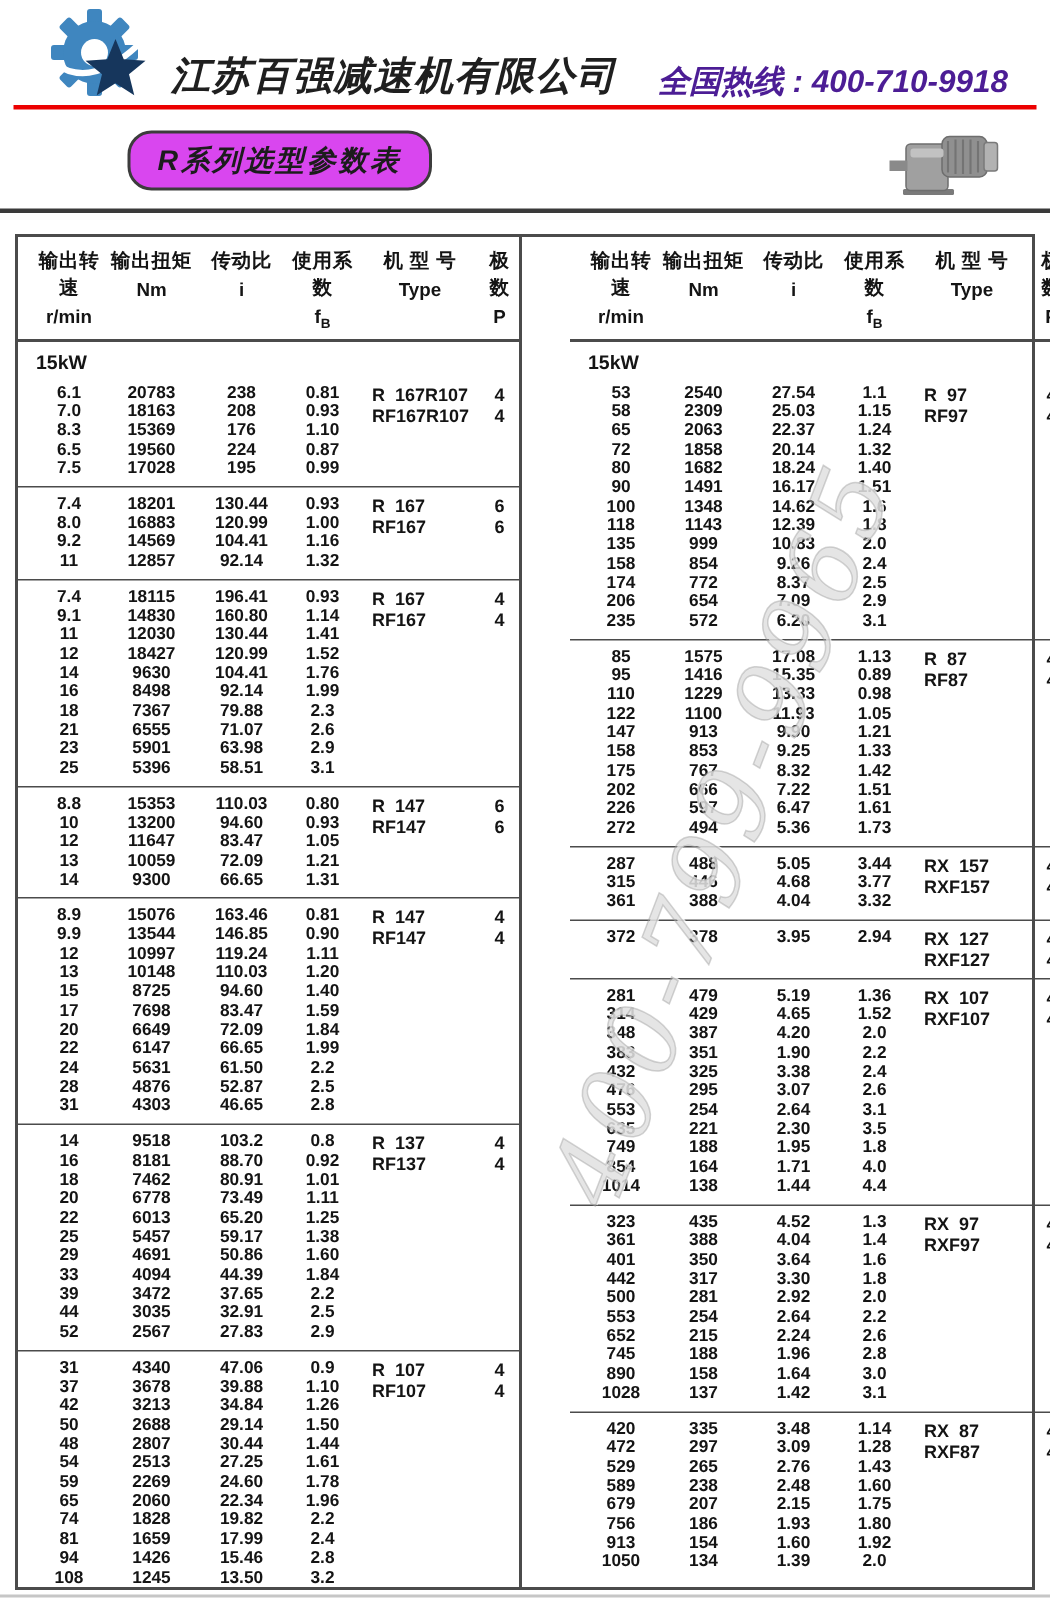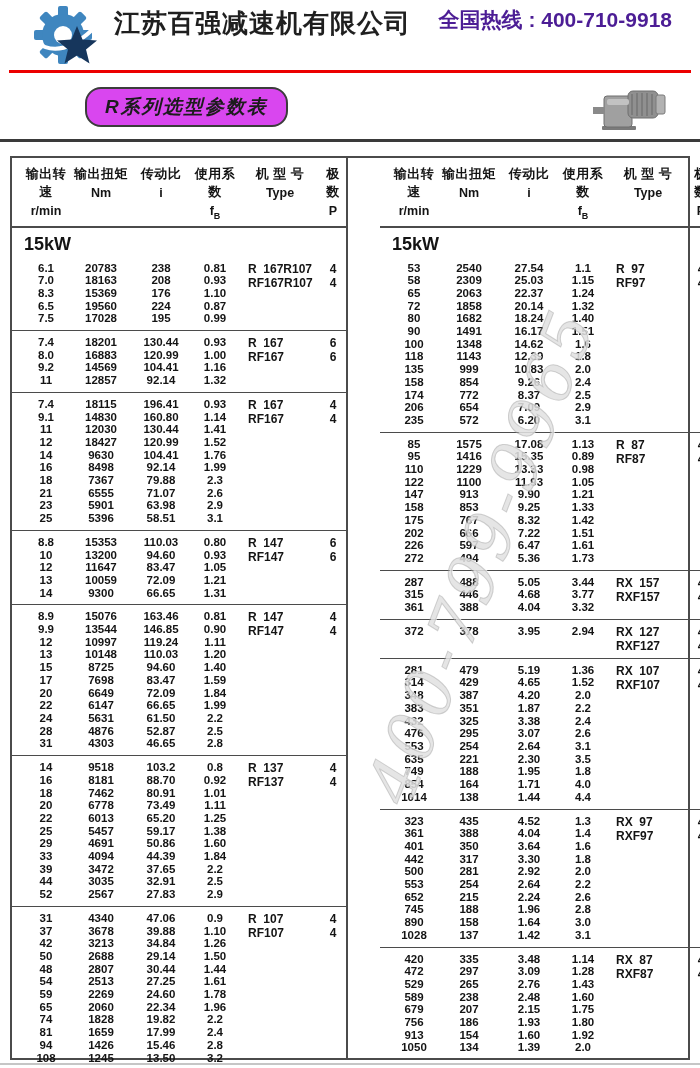--- a/index.html
+++ b/index.html
@@ -1,20 +1,20 @@
 <!DOCTYPE html>
 <html><head>
 <meta charset="utf-8">
 <style>
   html,body{margin:0;padding:0;background:#ffffff;}
   .page{position:relative;width:700px;height:1068px;background:#ffffff;overflow:hidden;
         font-family:"Liberation Sans", sans-serif;color:#141414;}
 
   
-  .hdr{display:flex;align-items:flex-start;height:68px;padding:6px 0 0 30px;box-sizing:border-box;}
+  .hdr{display:flex;align-items:flex-end;height:68px;padding:6px 0 0 30px;box-sizing:border-box;font-style:italic;}
   .logo{position:relative;width:76px;height:62px;flex:0 0 auto;}
   .company{font-size:26px;font-weight:700;color:#1f1f1f;margin-left:8px;letter-spacing:1px;}
   .hotline{margin-left:auto;margin-right:28px;font-size:21px;font-weight:700;color:#4c1d95;}
   .red-rule{height:3px;background:#ec0000;margin:2px 9px 0 9px;}
 
   
   .title-row{display:flex;align-items:center;height:52px;padding:8px 30px 0 85px;box-sizing:content-box;}
   .badge{border:2px solid #3c3c3c;border-radius:16px;padding:5px 18px;font-size:19px;
          font-weight:700;font-style:italic;letter-spacing:2px;color:#1c1c1c;background:#d946ef;}
   .product{margin-left:auto;}
@@ -24,21 +24,21 @@
   .tables{position:relative;z-index:1;display:flex;margin:14px 10px 0 10px;
           border:2px solid #4b4b4b;background:transparent;gap:32px;}
   .tbox{width:50%;height:900px;box-sizing:border-box;}
   .tbox.left{border-right:2px solid #4b4b4b;}
   .thead{display:flex;padding:7px 0 5px 10px;border-bottom:2px solid #4b4b4b;}
   .th{text-align:center;font-weight:700;}
   .th0{width:48px}.th1{width:62px}.th2{width:58px}.th3{width:50px}.th4{width:80px}.th5{width:26px}
   .cn{font-size:13px;letter-spacing:.5px;}
   .unit{font-size:12.5px;margin-top:3px;}
   .unit sub{font-size:9px;}
-  .power{font-weight:700;font-size:18px;padding:6px 0 2px 12px;}
+  .power{font-weight:700;font-size:13px;padding:6px 0 2px 12px;}
   .group{display:flex;border-top:1.6px solid #4b4b4b;padding:5px 0;}
   .group.first{border-top:none;}
   .g-nums{margin-left:10px;}
   .nrow{display:grid;grid-template-columns:48px 62px 58px 50px;}
   .ncell{text-align:center;font-size:11.5px;font-weight:700;line-height:12.7px;}
   .g-type{margin-left:8px;width:72px;font-size:12px;font-weight:700;white-space:pre;line-height:14px;}
   .g-pole{width:26px;text-align:center;font-size:12px;font-weight:700;line-height:14px;}
   .bottom-rule{height:2px;background:#c6c6c6;margin-top:3px;}
 
   
@@ -778,21 +778,21 @@
             </div>
             <div class="nrow">
               <div class="ncell">348</div>
               <div class="ncell">387</div>
               <div class="ncell">4.20</div>
               <div class="ncell">2.0</div>
             </div>
             <div class="nrow">
               <div class="ncell">383</div>
               <div class="ncell">351</div>
-              <div class="ncell">1.87</div>
+              <div class="ncell">1.90</div>
               <div class="ncell">2.2</div>
             </div>
             <div class="nrow">
               <div class="ncell">432</div>
               <div class="ncell">325</div>
               <div class="ncell">3.38</div>
               <div class="ncell">2.4</div>
             </div>
             <div class="nrow">
               <div class="ncell">476</div>

